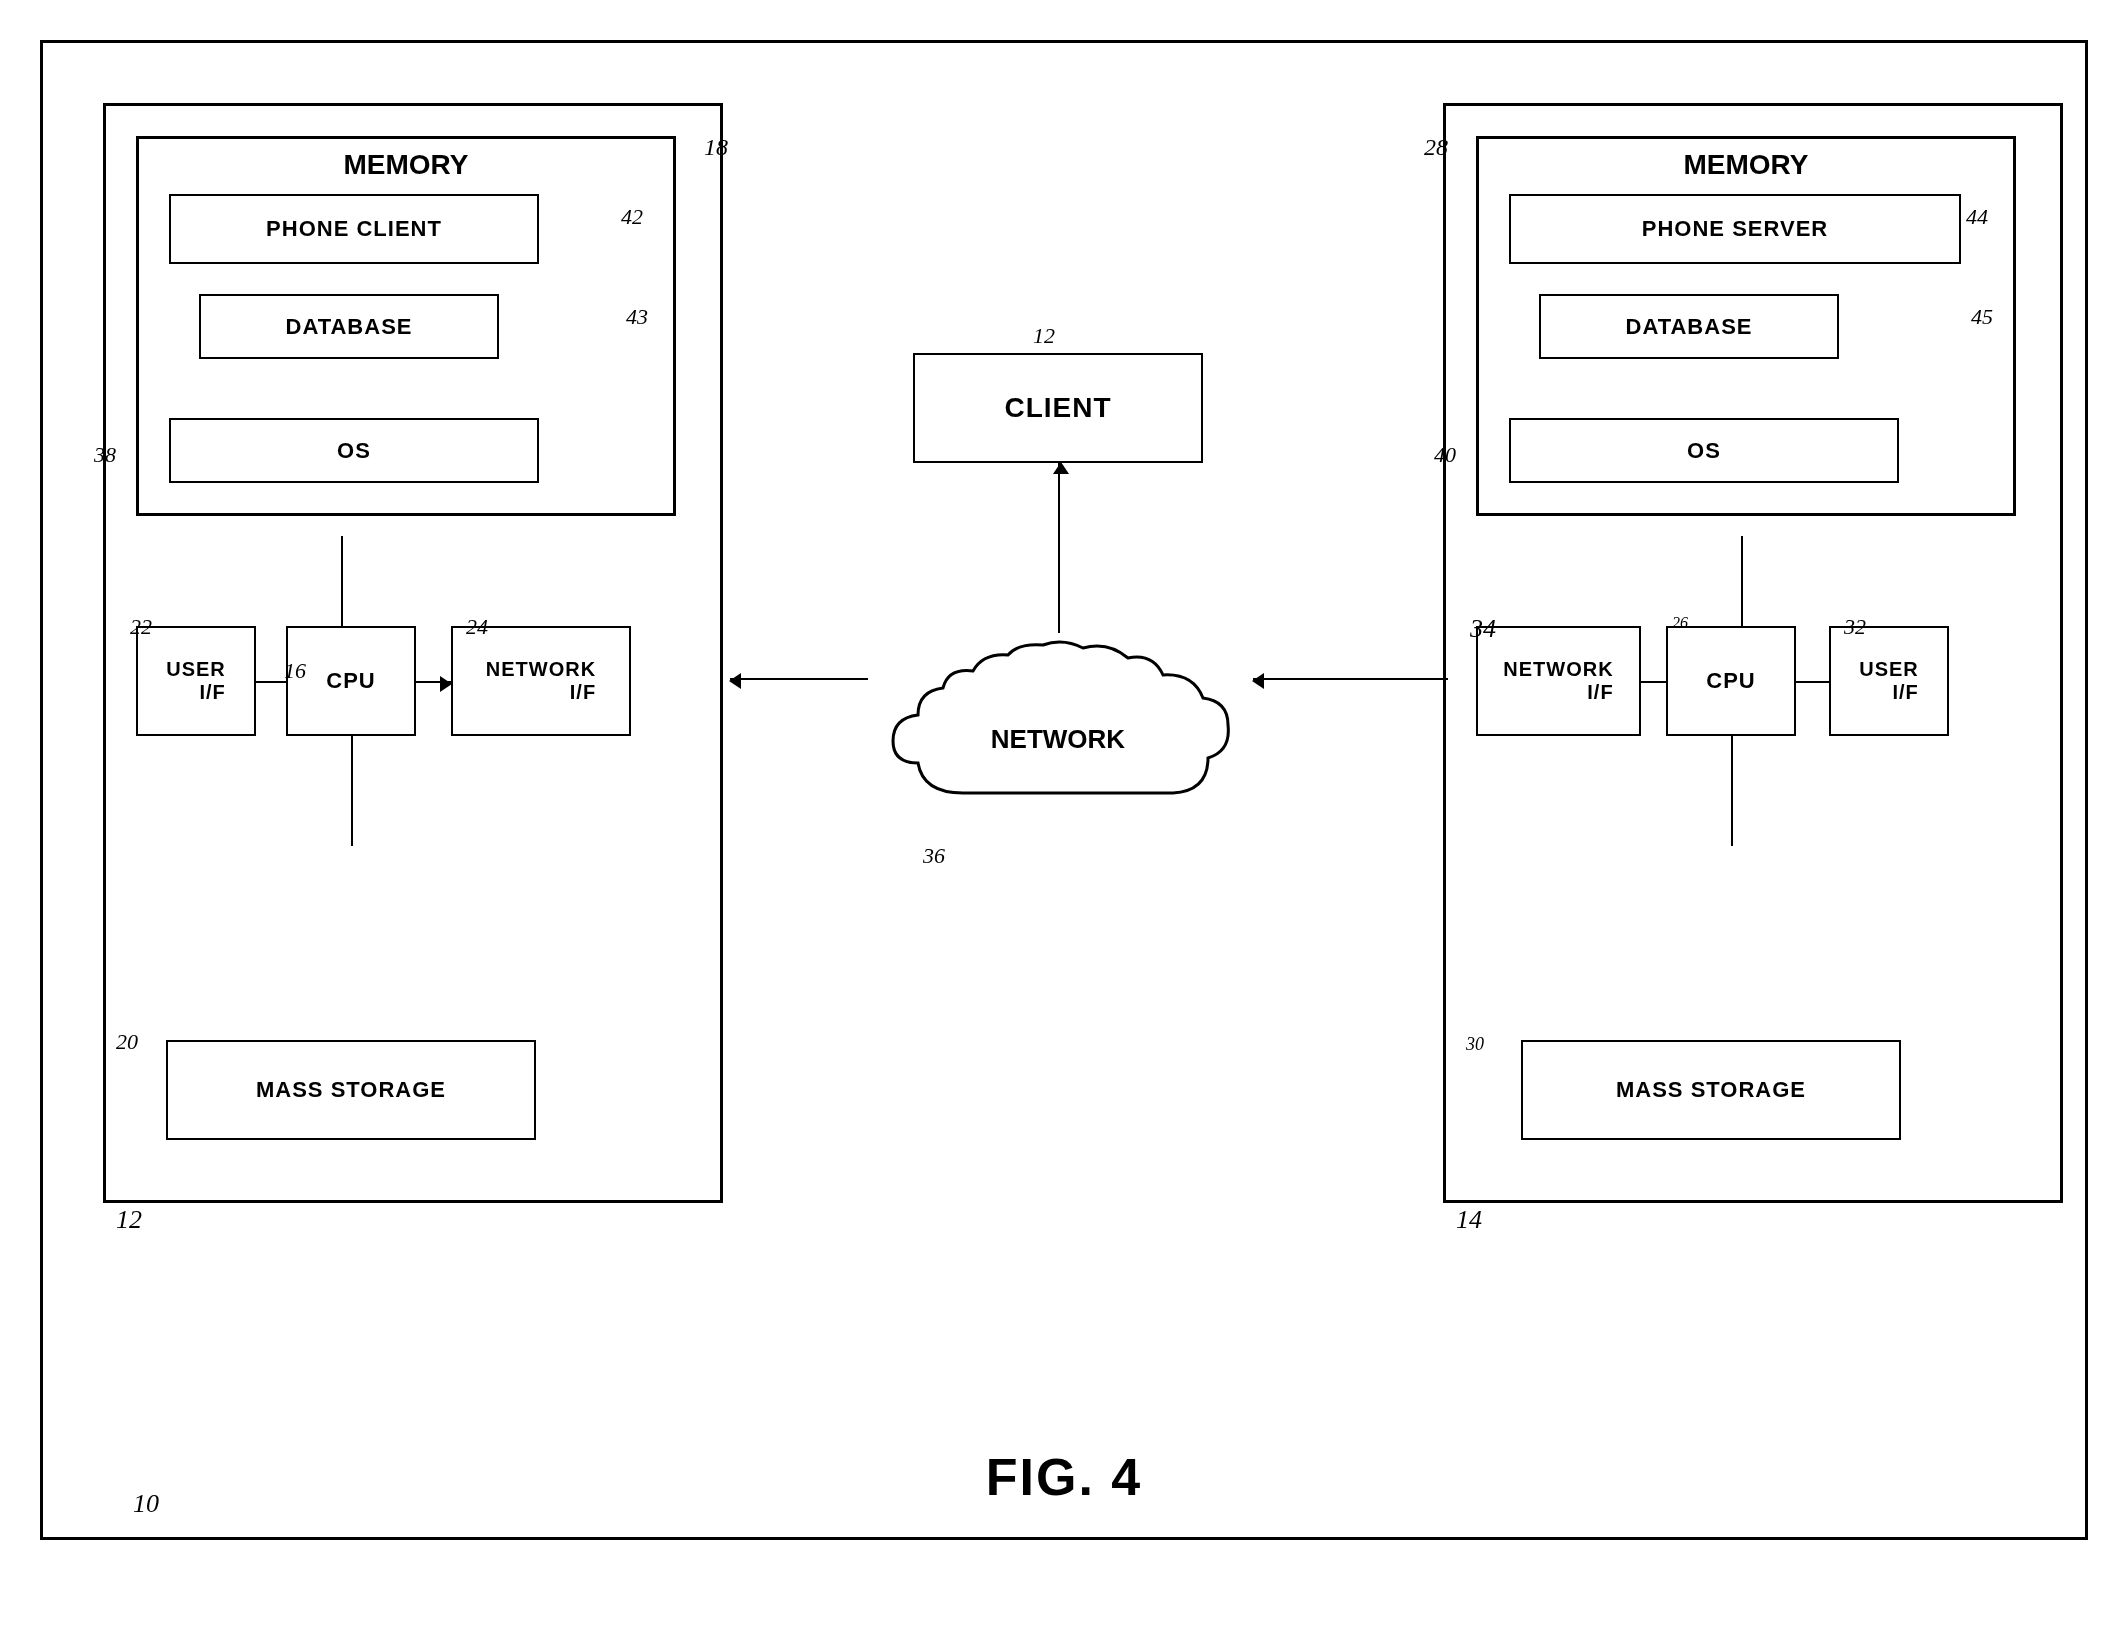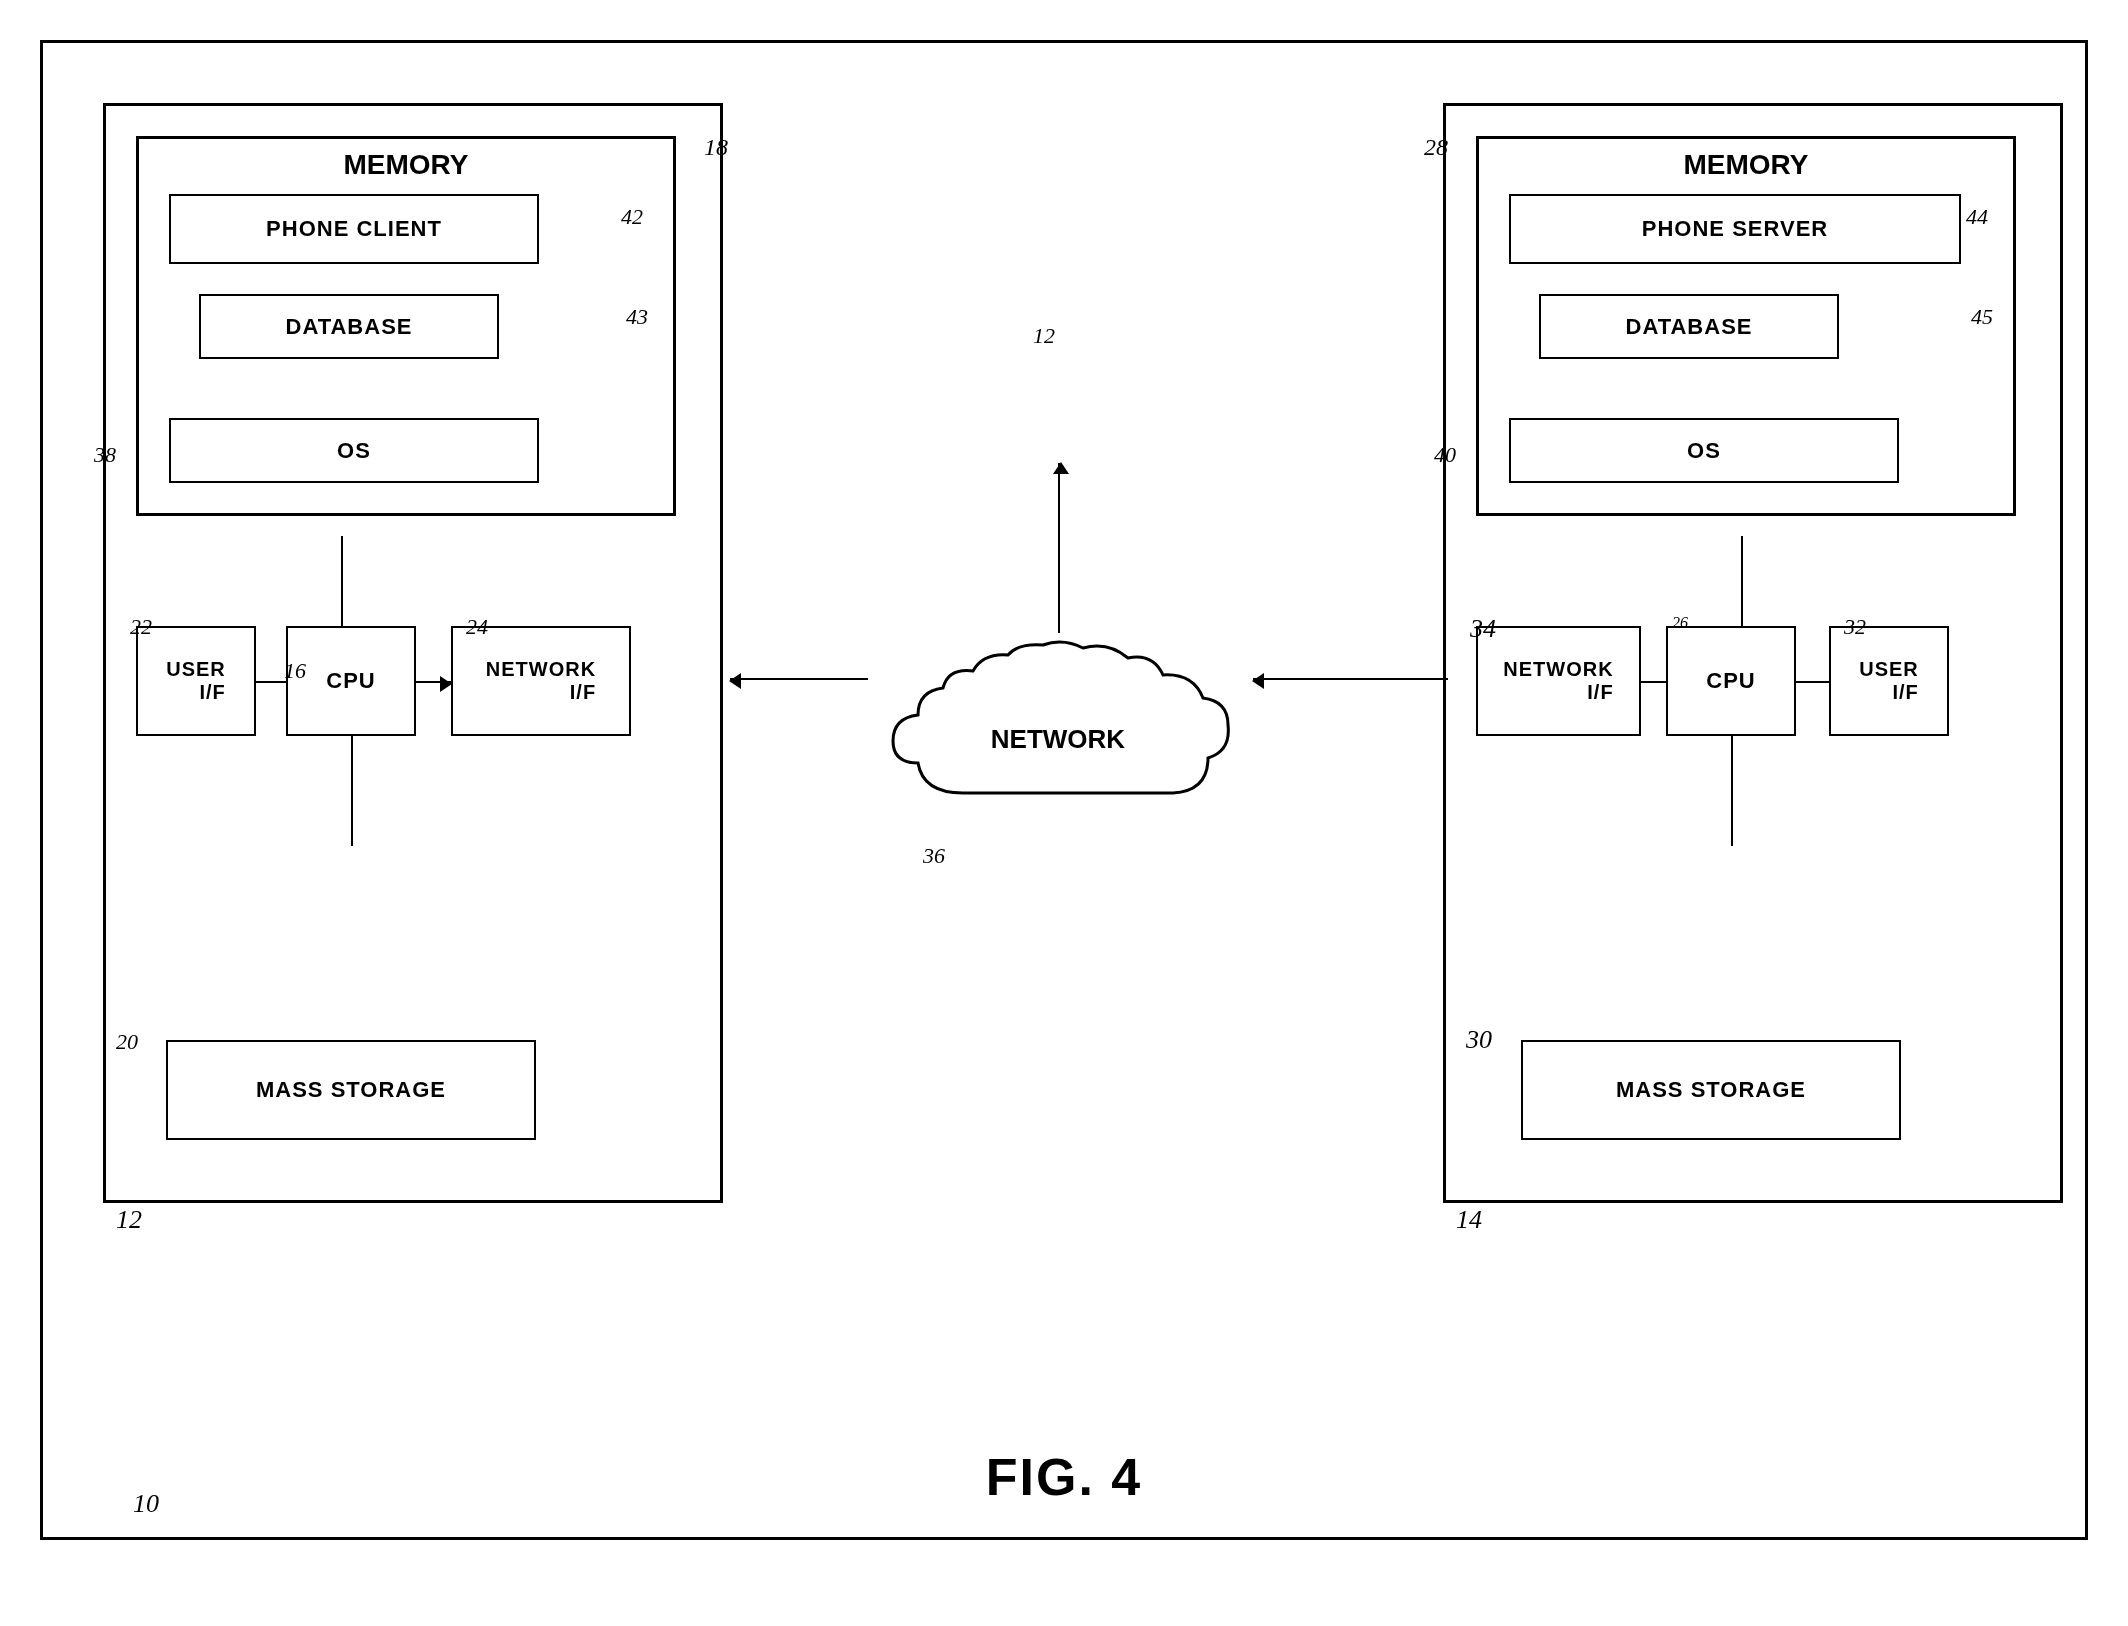--- a/index.html
+++ b/index.html
@@ -269,24 +269,27 @@
     <div class="line-h" style="top: 575px; left: 195px; width: 25px;"></div>
 
     <div class="line-h" style="top: 575px; left: 350px; width: 33px;"></div>
 
     <div class="line-v" style="left: 285px; top: 630px; height: 110px;"></div>
 
     <div class="box" style="bottom: 60px; left: 75px; width: 380px; height: 100px; font-size:22px;">
       <span>MASS STORAGE</span>
     </div>
 
-    <span class="ref-num" style="bottom: 145px; left: 20px; font-size:26px;">30</span>
-
-  </div>
-
+    <span class="ref-num" style="bottom: 145px; left: 20px; font-size:18px;">30</span>
+
+  </div>
+
+  <div class="box" style="top: 310px; left: 870px; width: 290px; height: 110px; font-size:28px; font-weight:bold;">
+    <span>CLIENT</span>
+  </div>
 
   <span class="ref-num" style="top: 280px; left: 990px; font-size:22px;">12</span>
 
   <div class="line-v" style="left: 1015px; top: 420px; height: 185px;">
 
     <div style="position:absolute; top:-1px; left:-7px; border-left:8px solid transparent; border-right:8px solid transparent; border-bottom:12px solid #000;"></div>
 
     <div style="position:absolute; bottom:-1px; left:-7px; border-left:8px solid transparent; border-right:8px solid transparent; border-top:12px solid #000;"></div>
   </div>
 

